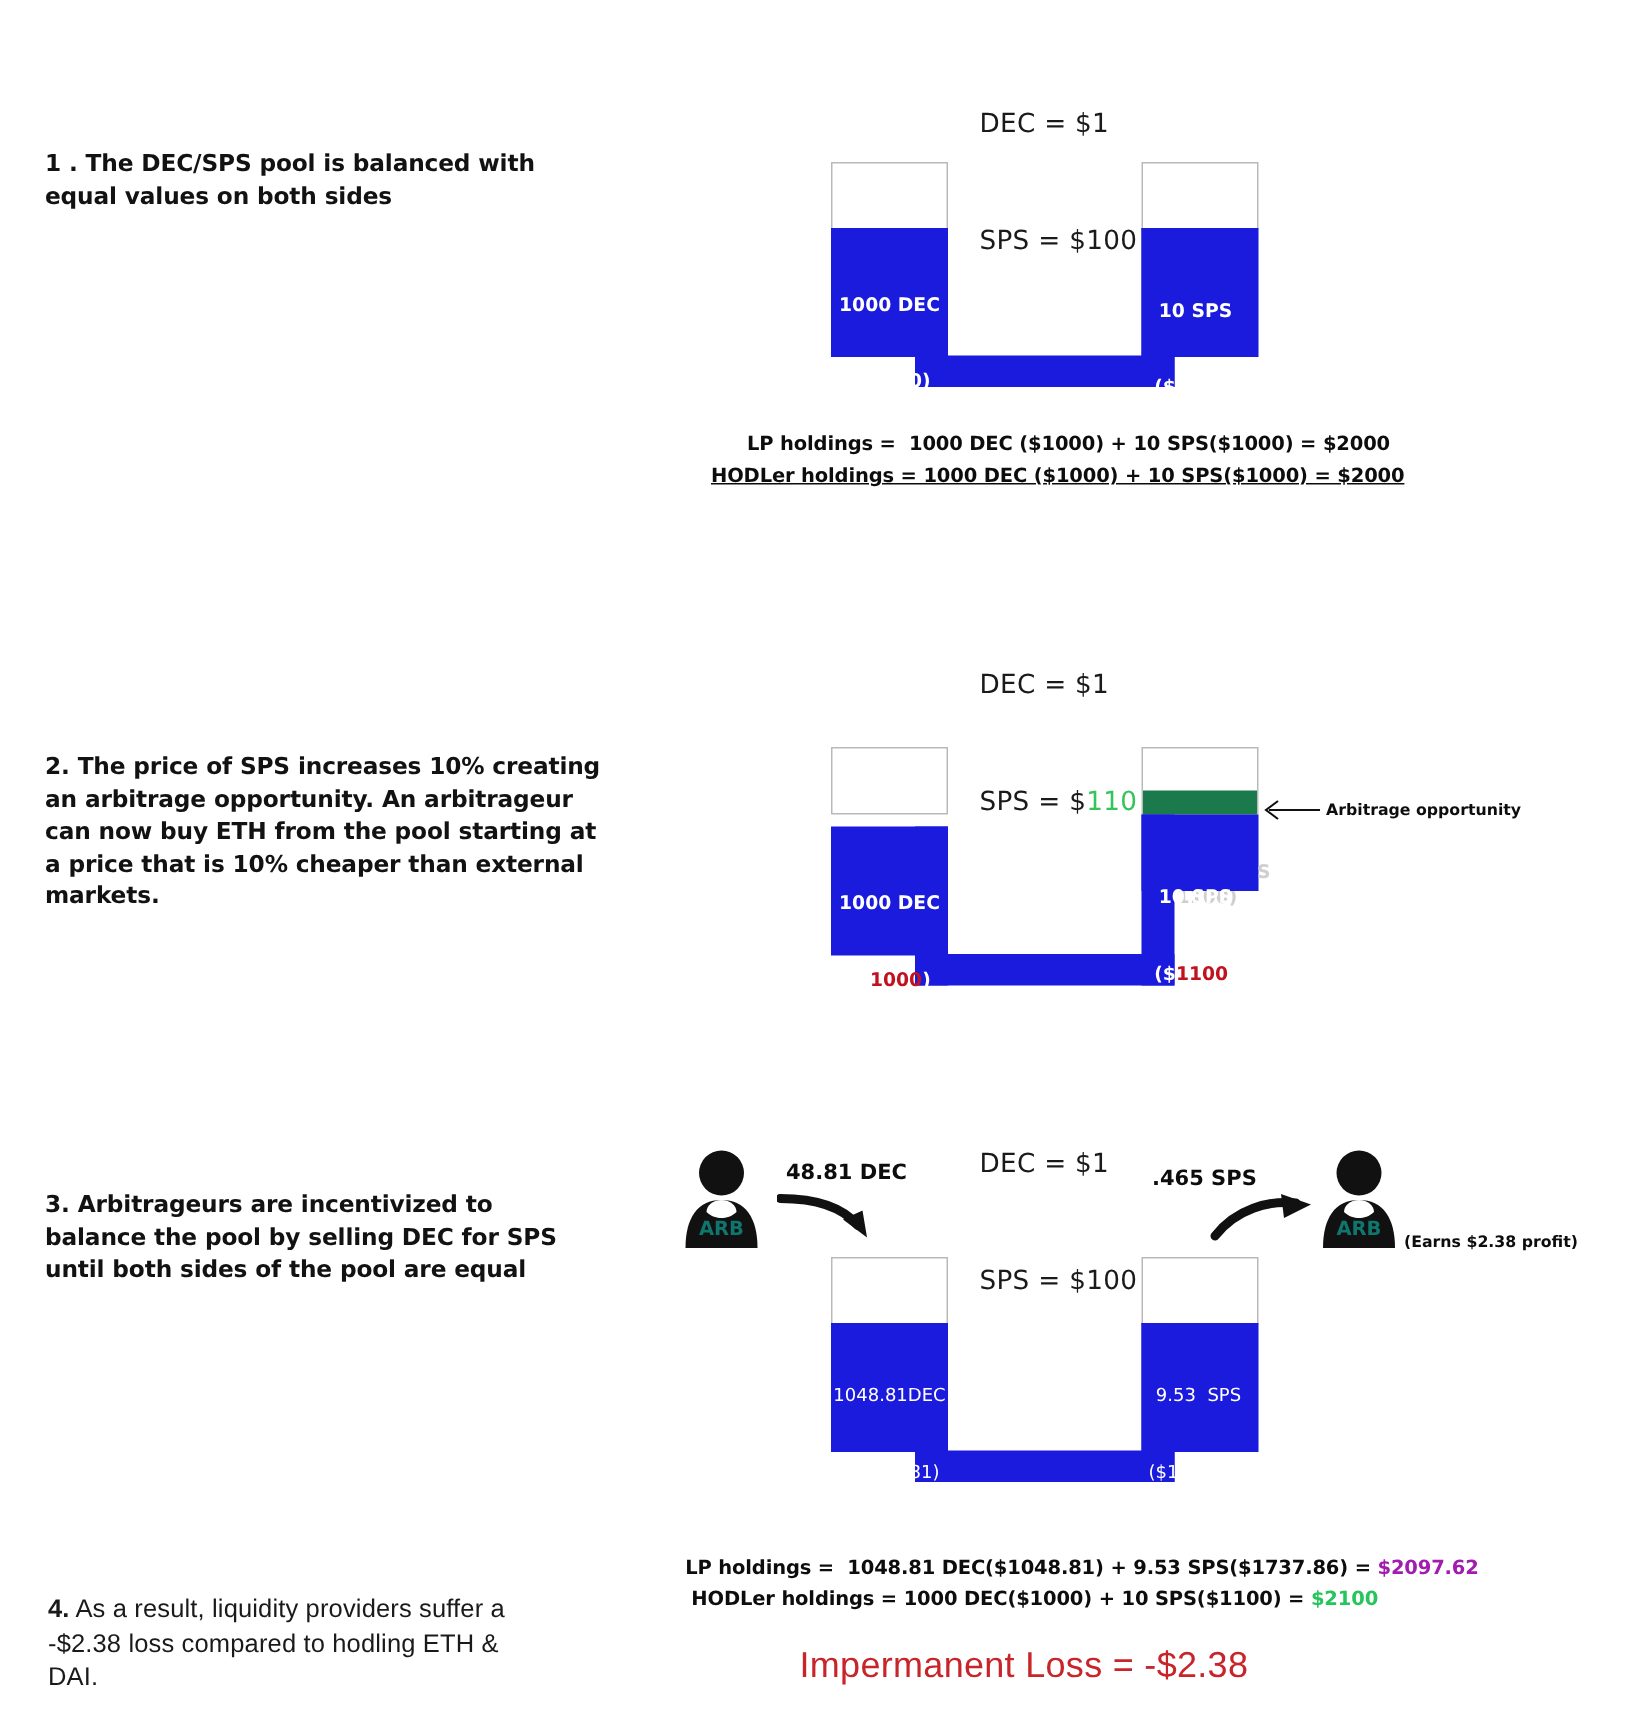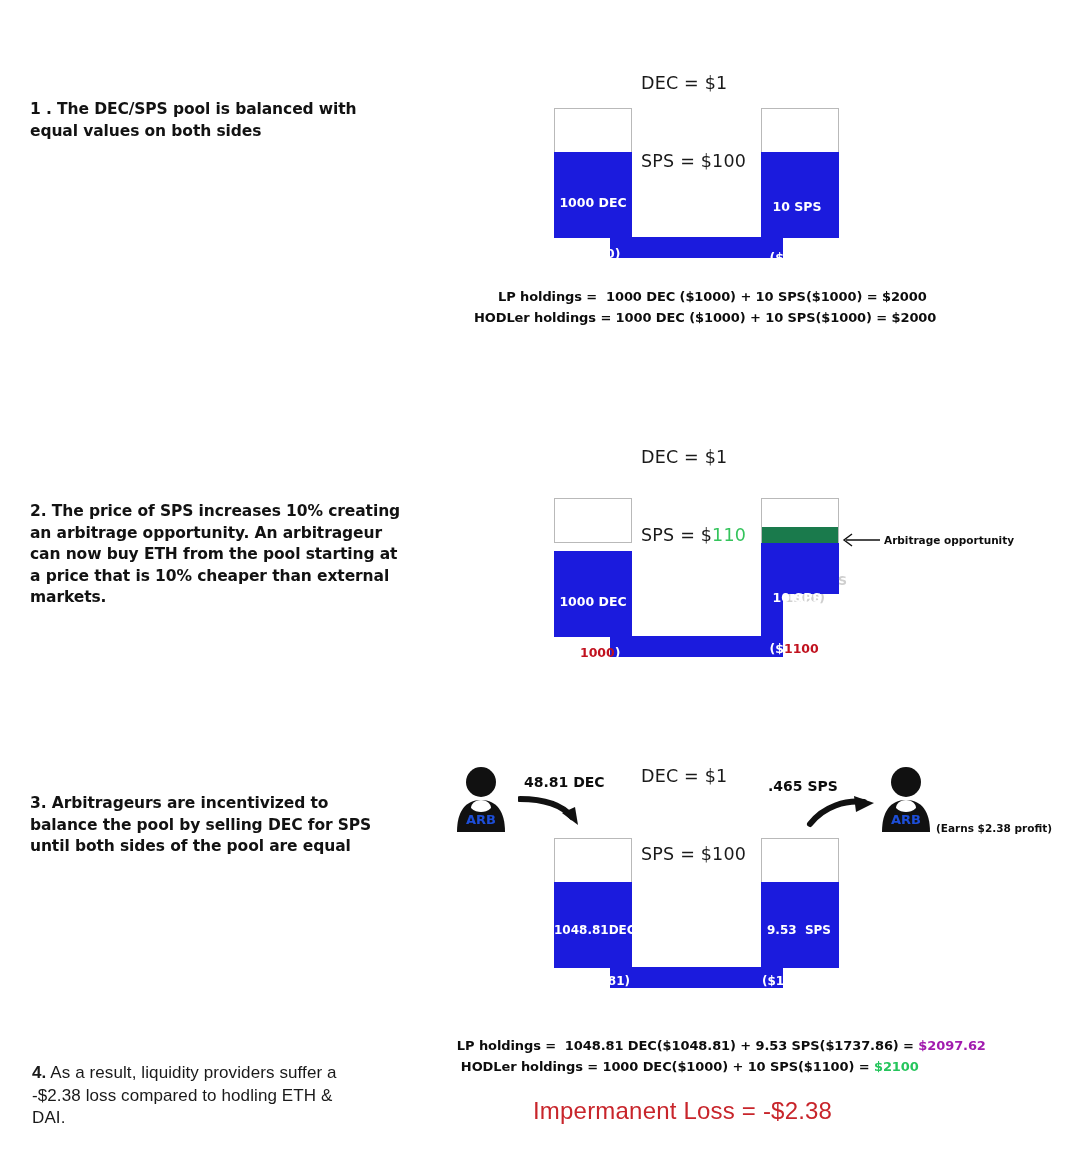--- a/index.html
+++ b/index.html
@@ -19,20 +19,21 @@
   .abs { position: absolute; }
 
   
   .price-block {
     font-family: "DejaVu Sans", "Liberation Sans", sans-serif;
     font-size: 17.5px;
     line-height: 26px;
     color: #1a1a1a;
     letter-spacing: 0.2px;
     white-space: pre;
+    margin-left: 12px;
   }
   .price-green { color: #35c45c; }
 
   
   .step-text {
     font-family: "DejaVu Sans", "Liberation Sans", sans-serif;
     font-weight: bold;
     font-size: 15.5px;
     line-height: 21.5px;
     color: #121212;
@@ -69,21 +70,21 @@
     position: absolute;
     color: #ffffff;
     font-family: "DejaVu Sans", "Liberation Sans", sans-serif;
     font-weight: bold;
     font-size: 12.5px;
     line-height: 17px;
     text-align: center;
     white-space: pre;
   }
   .pool .label-thin {
-    font-weight: bold;
+    font-weight: normal;
     font-size: 12px;
     line-height: 17px;
   }
   .val-red { color: #c1121f; }
   .ghost {
     position: absolute;
     color: #cfcfcf;
     font-family: "DejaVu Sans", "Liberation Sans", sans-serif;
     font-weight: bold;
     font-size: 12.5px;
@@ -124,21 +125,21 @@
     font-weight: bold;
     font-size: 10.5px;
     color: #0d0d0d;
     white-space: pre;
   }
 
   
   .arb { position: absolute; }
   .arb .arb-word {
     position: absolute;
-    color: #1d4ed8;
+    color: #0f766e;
     font-family: "DejaVu Sans", "Liberation Sans", sans-serif;
     font-weight: bold;
     font-size: 13px;
     width: 100%;
     text-align: center;
   }
 
   
   .final {
     font-family: "Liberation Sans", "DejaVu Sans", sans-serif;
@@ -171,21 +172,21 @@
     <div>1000 DEC</div>
     <div>($1000)</div>
   </div>
   <div class="label" style="left:758px; top:164px; width:78px;">
     <div>10 SPS</div>
     <div>($1000)</div>
   </div>
 </div>
 
 <div class="abs eq" style="left:498px; top:286px;">LP holdings =  1000 DEC ($1000) + 10 SPS($1000) = $2000</div>
-<div class="abs eq" style="left:474px; top:307px;">HODLer holdings = 1000 DEC ($1000) + 10 SPS($1000) = $2000</div>
+<div class="abs eq" style="left:474px; top:307px;text-decoration:underline;">HODLer holdings = 1000 DEC ($1000) + 10 SPS($1000) = $2000</div>
 
 <div class="abs price-block" style="left:641px; top:392px;">
   <div>DEC = $1</div>
   <div><span>SPS = $</span><span class="price-green">110</span></div>
 </div>
 
 <div class="abs step-text" style="left:30px; top:501px; width:380px;">2. The price of SPS increases 10% creating an arbitrage opportunity. An arbitrageur can now buy ETH from the pool starting at a price that is 10% cheaper than external markets.</div>
 
 <div class="pool" style="left:0; top:0;">
   <div class="outline" style="left:554px; top:498px; width:78px; height:45px;"></div>

